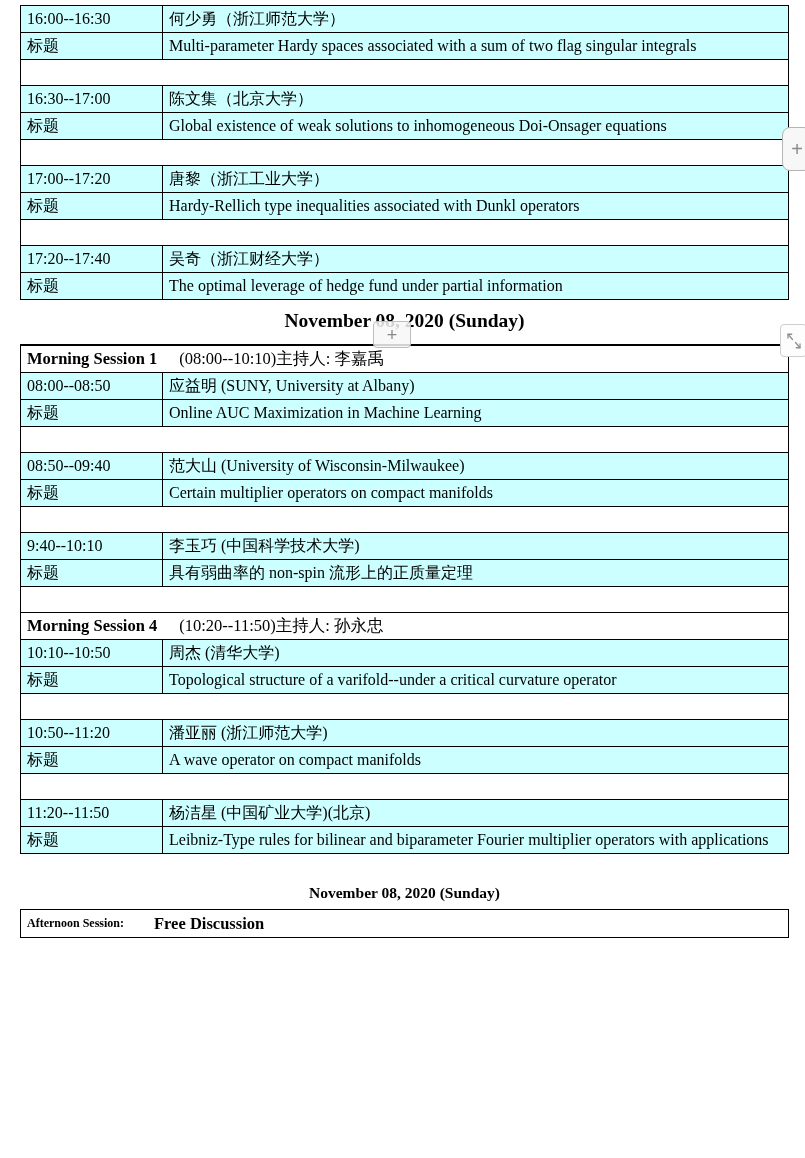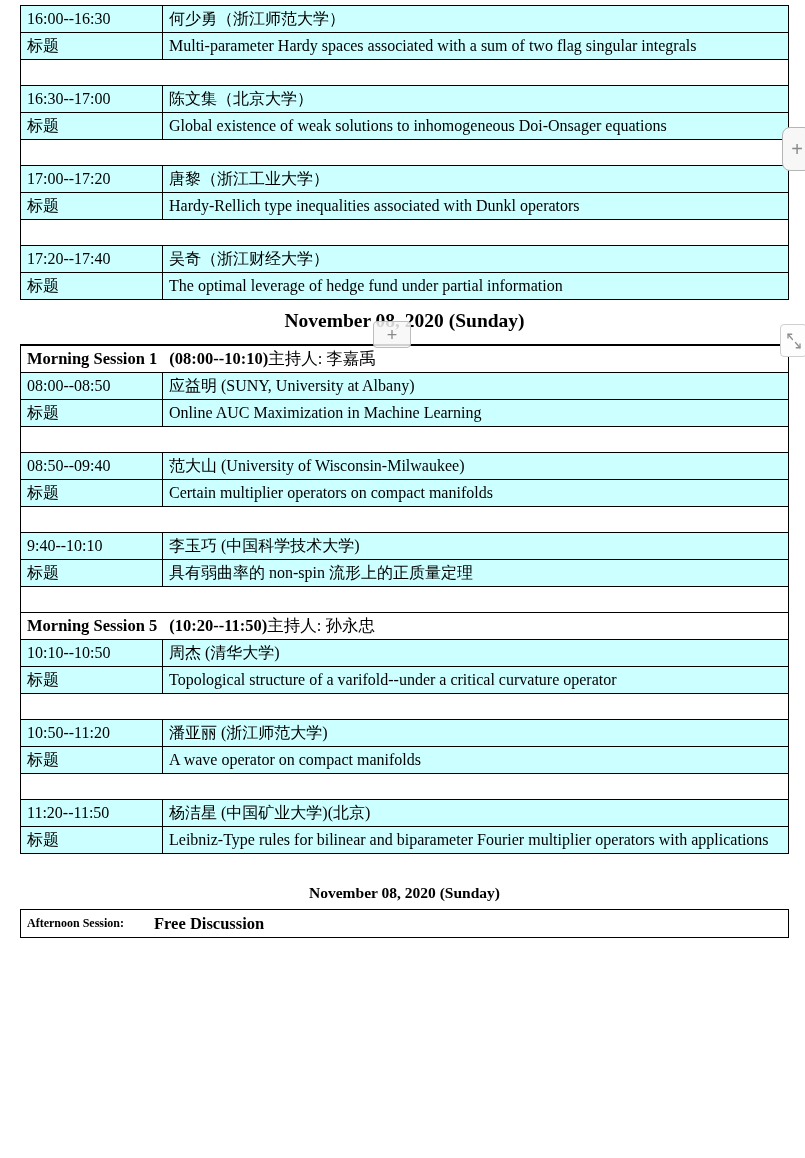--- a/index.html
+++ b/index.html
@@ -17,21 +17,21 @@
   .cell { padding:0 6px; font-size:16px; line-height:26px; }
   .time { flex:0 0 142px; width:142px; border-right:1px solid var(--border); }
   .content { flex:1 1 auto; min-width:0; }
   .cyan { background:var(--cell-bg); }
   .spacer { height:24px; background:#fff; }
   .spk { font-weight:normal; }
   .justify { text-align:justify; }
 
   .sess-row { display:flex; min-height:26px; border-top:1px solid var(--border); background:#fff; }
   .sess { flex:1; font-weight:bold; font-size:16.5px; padding:0 6px; line-height:26px; }
-  .sess .rng { margin-left:12px; font-weight:bold; }
+  .sess .rng { margin-left:22px; font-weight:normal; }
   .sess .chair { font-weight:normal; }
 
   .day-heading-1 { font-size:19.5px; font-weight:bold; text-align:center; margin:10px 0 12px 0; width:769px; }
   .day-heading-2 { font-size:15.5px; font-weight:bold; text-align:center; margin:30px 0 7px 0; width:769px; }
 
   .aft-row { display:flex; min-height:27px; }
   .aft-label { font-weight:bold; font-size:12px; line-height:27px; padding-left:6px; }
   .aft-value { font-weight:bold; font-size:16.5px; line-height:27px; margin-left:30px; }
 
   .btn-plus-side {
@@ -123,21 +123,21 @@
     <div class="row cyan">
       <div class="cell time">9:40--10:10</div>
       <div class="cell content"><span class="spk">李玉巧</span><span> (中国科学技术大学)</span></div>
     </div>
     <div class="row cyan">
       <div class="cell time">标题</div>
       <div class="cell content">具有弱曲率的 non-spin 流形上的正质量定理</div>
     </div>
     <div class="row spacer"></div>
     <div class="sess-row">
-      <div class="sess"><span>Morning Session 5</span><span class="rng">(10:20--11:50)</span><span class="chair">主持人: 孙永忠</span></div>
+      <div class="sess"><span>Morning Session 4</span><span class="rng">(10:20--11:50)</span><span class="chair">主持人: 孙永忠</span></div>
     </div>
     <div class="row cyan">
       <div class="cell time">10:10--10:50</div>
       <div class="cell content"><span class="spk">周杰</span><span> (清华大学)</span></div>
     </div>
     <div class="row cyan">
       <div class="cell time">标题</div>
       <div class="cell content">Topological structure of a varifold--under a critical curvature operator</div>
     </div>
     <div class="row spacer"></div>

